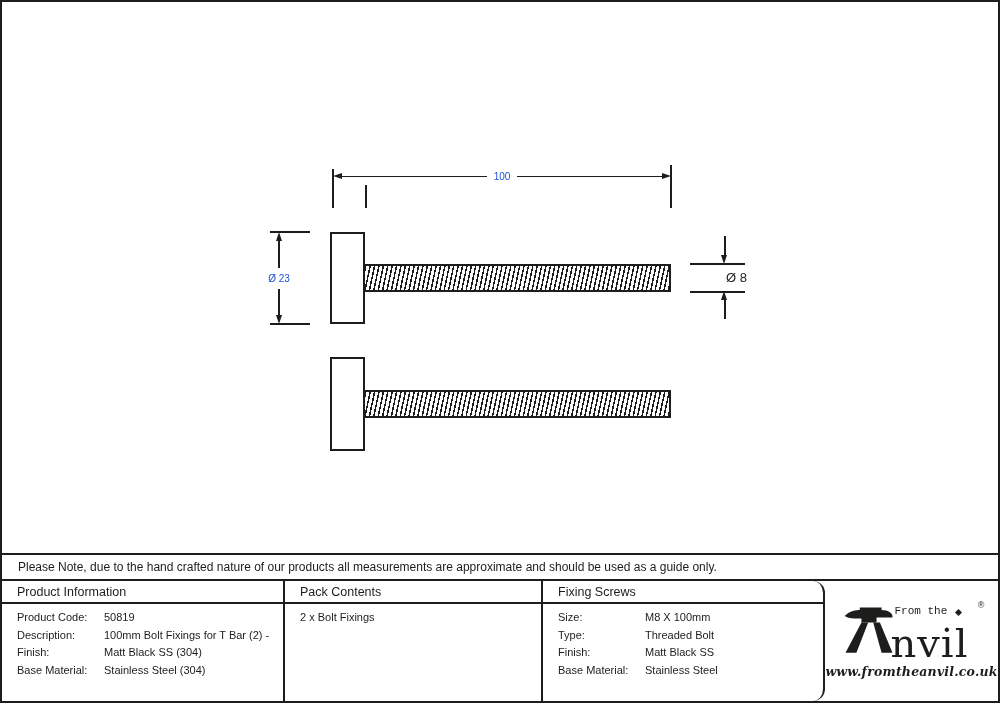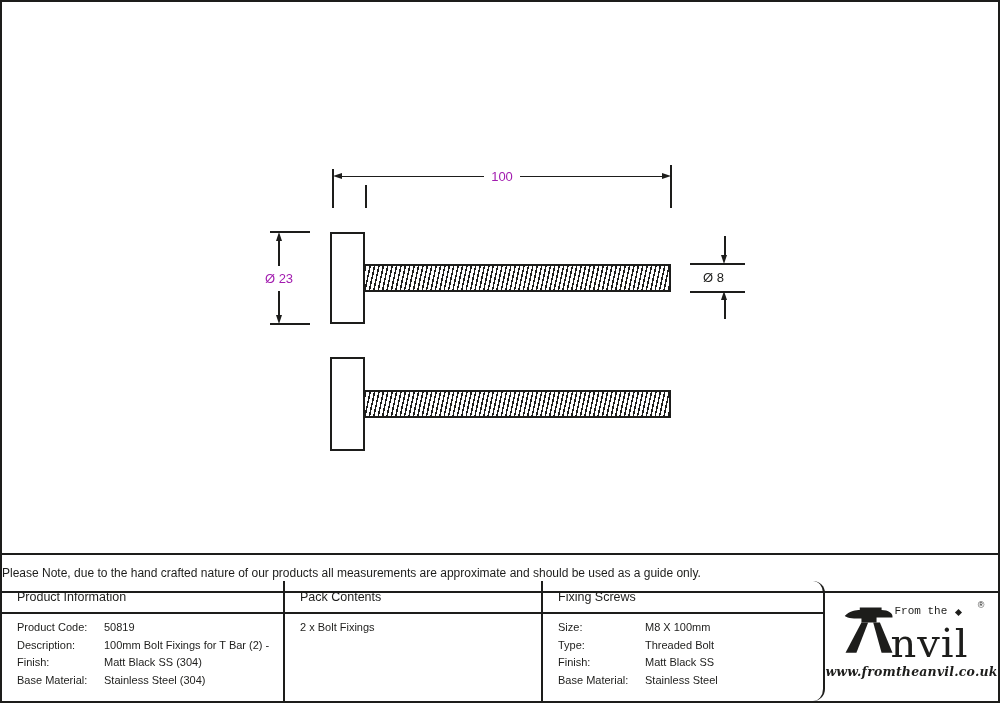--- a/index.html
+++ b/index.html
@@ -13,21 +13,21 @@
 
   
   .drawing { position:absolute; left:0; top:0; width:996px; height:551px; }
 
   .vline, .hline { position:absolute; background:#1d1d1b; }
   .vline { width:1.5px; }
   .hline { height:1.5px; }
 
   .dim-h { position:absolute; display:flex; align-items:center; height:14px; }
   .dim-h .seg { flex:1; height:0; border-top:1.5px solid #1d1d1b; }
-  .dim-label { font-size:13px; padding:0 7px; white-space:nowrap; color:#a21caf; }
+  .dim-label { font-size:10px; padding:0 7px; white-space:nowrap; color:#1d4ed8; }
 
   .arr { width:0; height:0; flex:none; }
   .arr-left  { border-top:3.5px solid transparent; border-bottom:3.5px solid transparent; border-right:9px solid #1d1d1b; }
   .arr-right { border-top:3.5px solid transparent; border-bottom:3.5px solid transparent; border-left:9px solid #1d1d1b; }
   .arr-up    { border-left:3.5px solid transparent; border-right:3.5px solid transparent; border-bottom:9px solid #1d1d1b; position:absolute; }
   .arr-down  { border-left:3.5px solid transparent; border-right:3.5px solid transparent; border-top:9px solid #1d1d1b; position:absolute; }
 
   .dim-v { position:absolute; display:flex; flex-direction:column; align-items:center; width:44px; }
   .dim-v .vseg { flex:1; width:1.5px; background:#1d1d1b; }
   .dim-v .arr-up, .dim-v .arr-down { position:static; }
@@ -35,41 +35,41 @@
 
   .bolt-head {
     position:absolute; width:35px; background:#ffffff;
     border:2px solid #1d1d1b;
   }
   .bolt-shaft {
     position:absolute; height:28px;
     border:2px solid #1d1d1b; border-left:none;
     background:repeating-linear-gradient(102deg, #1d1d1b 0 1.5px, #ffffff 1.5px 4.3px);
   }
-  .dia-label { position:absolute; font-size:13px; text-align:left; white-space:nowrap; }
+  .dia-label { position:absolute; font-size:13px; text-align:right; white-space:nowrap; }
 
   
   .note-row {
-    position:absolute; left:0; top:551px; width:996px; height:40px;
+    position:absolute; left:0; top:551px; width:996px; height:28px;
     border-top:2px solid #1d1d1b; border-bottom:2px solid #1d1d1b;
-    display:flex; align-items:center; 
+    display:flex; align-items:center; padding-left:16px;
     font-size:12px;
   }
 
   
   .info-grid { position:absolute; left:0; top:579px; width:996px; height:120px; display:flex; }
   .col { height:100%; }
   .col-sep { border-right:2px solid #1d1d1b; }
   .col-product { width:283px; }
   .col-pack    { width:258px; }
   .col-fixing  { width:282px;border-radius:12px; }
   .col-logo    { width:173px; display:flex; align-items:center; justify-content:center; }
 
   .col-header {
-    height:33px; border-bottom:2px solid #1d1d1b;
+    height:23px; border-bottom:2px solid #1d1d1b;
     display:flex; align-items:center; padding-left:15px;
     font-size:12.5px;
   }
   .col-body { padding:5px 10px 0 15px; font-size:11px; line-height:17.5px; }
   .spec-label { display:inline-block; width:87px; }
   .spec-value { white-space:nowrap; }
 
   
   .logo { display:flex; flex-direction:column; align-items:center; }
   .logo-main { position:relative; width:138px; height:54px; }

